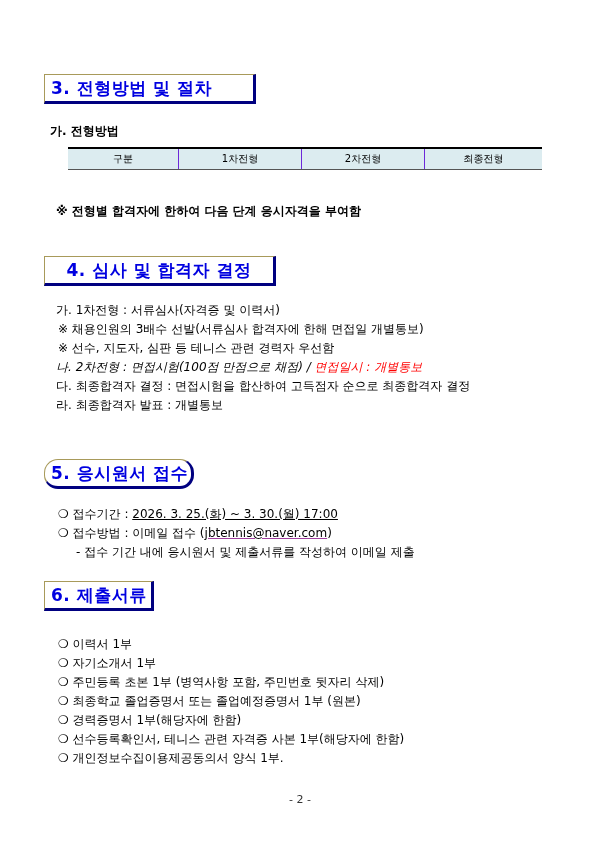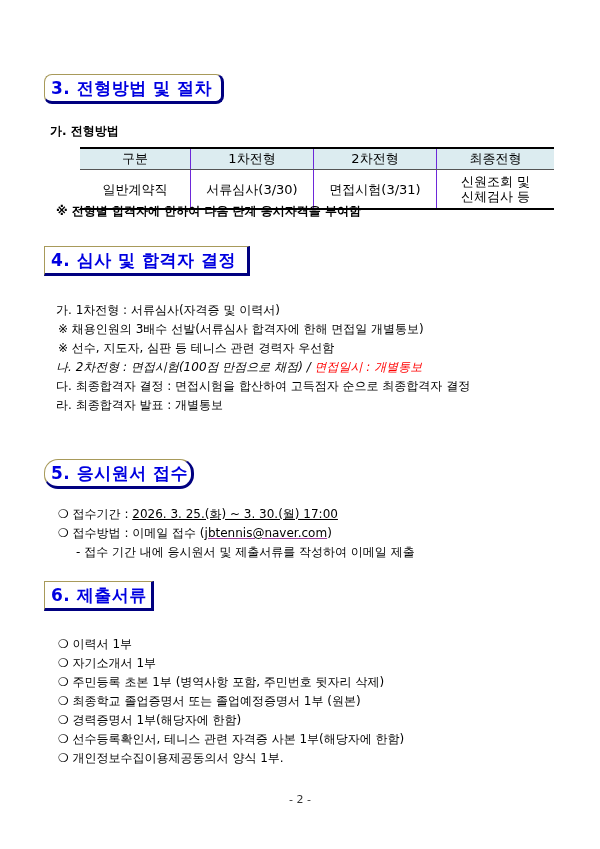--- a/index.html
+++ b/index.html
@@ -6,56 +6,47 @@
   body { width:600px; height:849px; position:relative; overflow:hidden;
          font-family:"DejaVu Sans","Liberation Sans",sans-serif; color:#000; }
   .section-header { position:absolute; left:44px; height:30px;
     border:1px solid #a89a5a; border-right:3px solid #000080; border-bottom:3px solid #000080;
     background:#ffffff; box-sizing:border-box; display:flex; align-items:center; padding:0 6px; }
   .section-header span { color:#0000e0; font-weight:bold; font-size:17px; letter-spacing:0.5px; white-space:nowrap; }
   .line { position:absolute; font-size:12px; white-space:nowrap; line-height:16px; }
   .red { color:#ff0000; }
   .u { text-decoration:underline; }
   .u-email { text-decoration:underline; text-decoration-color:#a040a0; }
-  table.method { position:absolute; left:80px; top:147px; width:474px; border-collapse:collapse; font-size:13px; }
+  table.method { position:absolute; left:68px; top:147px; width:474px; border-collapse:collapse; font-size:10px; }
   table.method th { background:#dcecf0; font-weight:normal; height:18px; border-top:2px solid #000; border-bottom:1px solid #555; }
   table.method td { height:36px; text-align:center; border-bottom:2px solid #000; line-height:15px; }
   table.method th + th, table.method td + td { border-left:1px solid #6d28d9; }
   .page-num { position:absolute; top:793px; left:0; width:600px; text-align:center; font-size:11px; color:#333; }
 </style>
 </head>
 <body>
 
-<div class="section-header" style="top:74px;width:180px;border-radius:8px;">
+<div class="section-header" style="top:74px;width:212px;">
   <span>3. 전형방법 및 절차</span>
 </div>
 <div class="line" style="left:50px;top:123px;font-weight:bold;">가. 전형방법</div>
 
 <table class="method">
   <tbody>
       <tr>
     <th style="width:108px;">구분</th>
     <th style="width:120px;">1차전형</th>
     <th style="width:120px;">2차전형</th>
     <th>최종전형</th>
   </tr>
-  <tr>
-    <td>일반계약직</td>
-    <td>서류심사(3/30)</td>
-    <td>면접시험(3/31)</td>
-    <td>
-      <div>신원조회 및</div>
-      <div>신체검사 등</div>
-    </td>
-  </tr>
 </tbody>
   </table>
 <div class="line" style="left:56px;top:203px;font-weight:bold;">※ 전형별 합격자에 한하여 다음 단계 응시자격을 부여함</div>
 
-<div class="section-header" style="top:246px;width:206px;">
+<div class="section-header" style="top:256px;width:232px;justify-content:center;">
   <span>4. 심사 및 합격자 결정</span>
 </div>
 <div class="line" style="left:56px;top:302px;">가. 1차전형 : 서류심사(자격증 및 이력서)</div>
 <div class="line" style="left:58px;top:321px;"> ※ 채용인원의 3배수 선발(서류심사 합격자에 한해 면접일 개별통보)</div>
 <div class="line" style="left:58px;top:340px;"> ※ 선수, 지도자, 심판 등 테니스 관련 경력자 우선함</div>
 <div class="line" style="left:56px;top:359px;font-style:italic;">
   <span>나. 2차전형 : 면접시험(100점 만점으로 채점) / </span><span class="red">면접일시 : 개별통보</span>
 </div>
 <div class="line" style="left:56px;top:378px;">다. 최종합격자 결정 : 면접시험을 합산하여 고득점자 순으로 최종합격자 결정</div>
 <div class="line" style="left:56px;top:397px;">라. 최종합격자 발표 : 개별통보</div>

